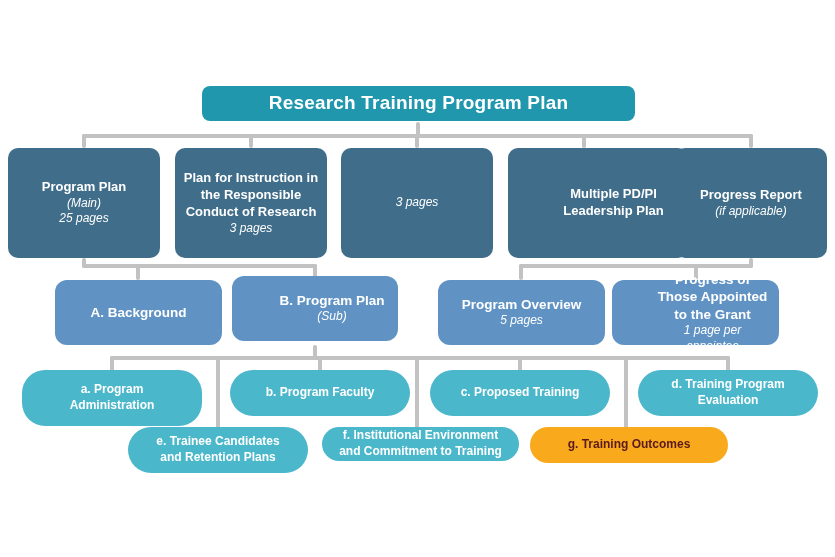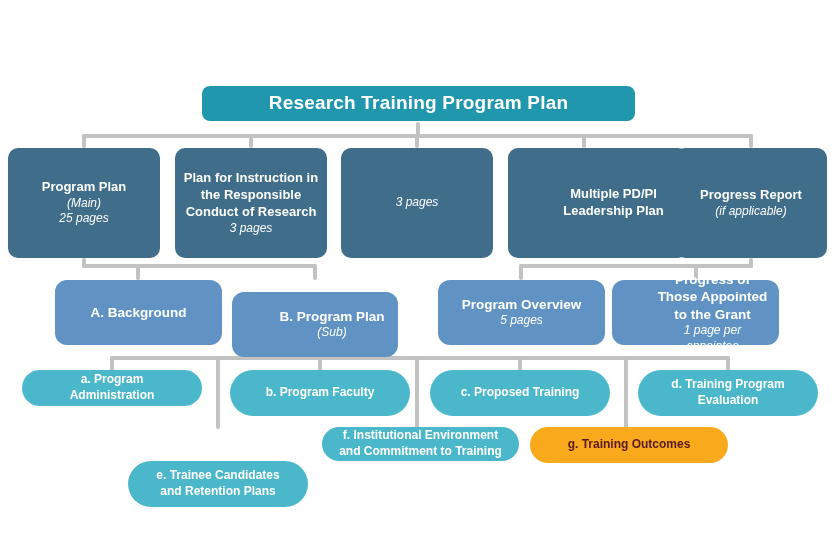--- a/index.html
+++ b/index.html
@@ -97,47 +97,47 @@
   <div class="node n2" style="left:675px;top:148px;width:152px;height:110px;">
     <div class="t">Progress Report</div>
     <div class="sub">(if applicable)</div>
     <div class="sub"></div>
   </div>
 
   <div class="node n3" style="left:55px;top:280px;width:167px;height:65px;">
     <div class="t">A. Background</div>
     <div class="sub"></div>
   </div>
-  <div class="node n3" style="left:232px;top:292px;width:166px;height:65px;padding-left:44px;">
+  <div class="node n3" style="left:232px;top:276px;width:166px;height:65px;padding-left:44px;">
     <div class="t">B. Program Plan</div>
     <div class="sub">(Sub)</div>
   </div>
   <div class="node n3" style="left:438px;top:280px;width:167px;height:65px;">
     <div class="t">Program Overview</div>
     <div class="sub">5 pages</div>
   </div>
   <div class="node n3" style="left:612px;top:280px;width:167px;height:65px;padding-left:44px;">
     <div class="t">Progress of Those Appointed to the Grant</div>
     <div class="sub">1 page per appointee</div>
   </div>
 
-  <div class="node n4" style="left:22px;top:370px;width:180px;height:36px;">
+  <div class="node n4" style="left:22px;top:370px;width:180px;height:56px;">
     <div class="t">a. Program Administration</div>
   </div>
   <div class="node n4" style="left:230px;top:370px;width:180px;height:46px;">
     <div class="t">b. Program Faculty</div>
   </div>
   <div class="node n4" style="left:430px;top:370px;width:180px;height:46px;">
     <div class="t">c. Proposed Training</div>
   </div>
   <div class="node n4" style="left:638px;top:370px;width:180px;height:46px;">
     <div class="t">d. Training Program Evaluation</div>
   </div>
 
-  <div class="node n4" style="left:128px;top:427px;width:180px;height:46px;margin-top:34px;">
+  <div class="node n4" style="left:128px;top:427px;width:180px;height:46px;">
     <div class="t">e. Trainee Candidates and Retention Plans</div>
   </div>
   <div class="node n4" style="left:322px;top:427px;width:197px;height:34px;align-items:center;">
     <div class="t">f. Institutional Environment and Commitment to Training</div>
   </div>
   <div class="node n4 highlight" style="left:530px;top:427px;width:198px;height:36px;">
     <div class="t">g. Training Outcomes</div>
   </div>
 
 </div>

